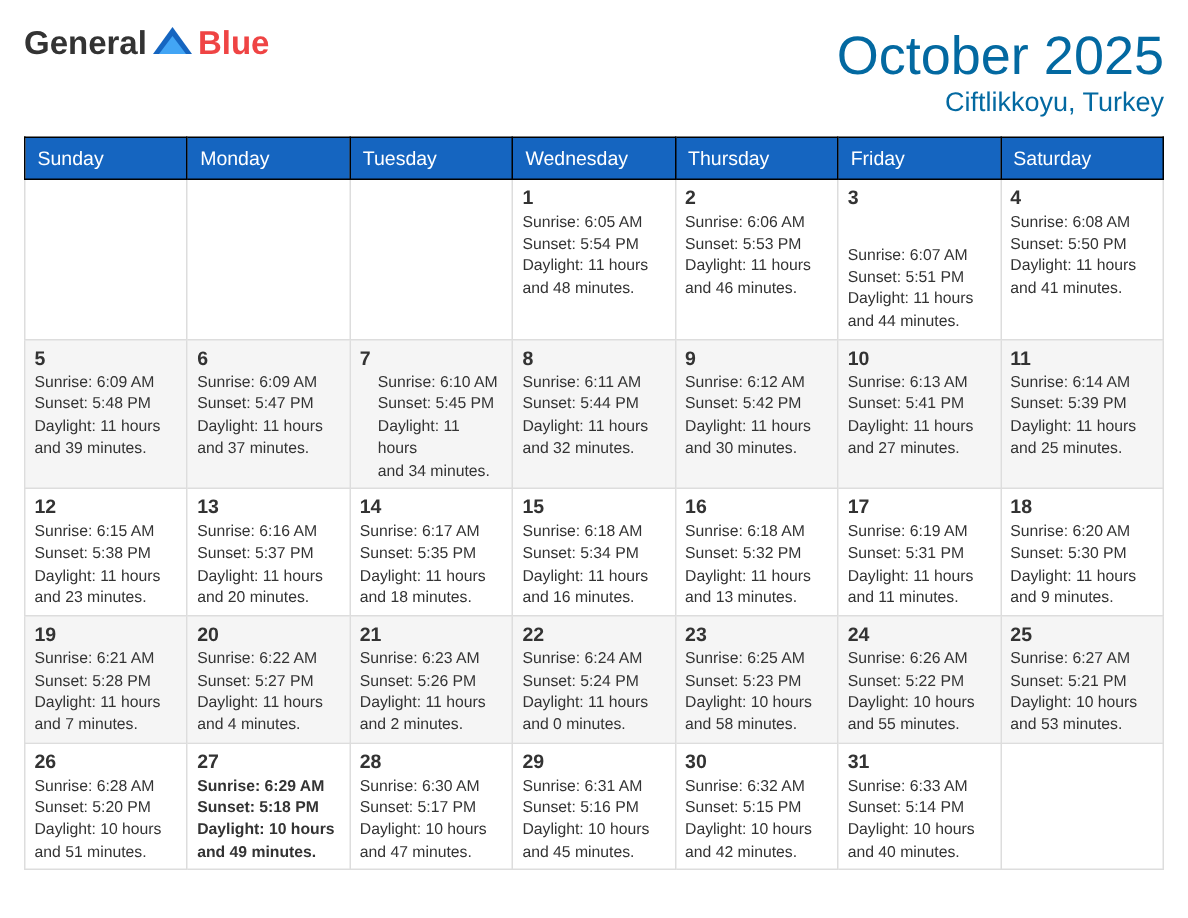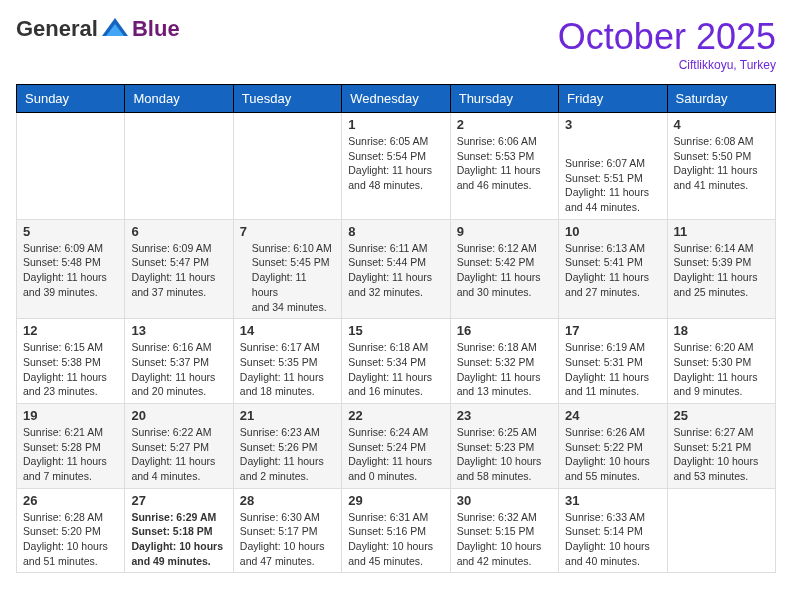--- a/index.html
+++ b/index.html
@@ -25,38 +25,38 @@
       display: flex;
       align-items: flex-start;
       font-size: 22px;
       font-weight: bold;
       color: #1a1a1a;
     }
     .logo-general {
       color: #333;
     }
     .logo-blue {
-      color: #701a75;
+      color: #ef4444;
     }
     .logo-icon {
       width: 30px;
       height: 30px;
       margin: 0 2px;
     }
     .title-section {
       text-align: right;
     }
     .month-title {
       font-size: 36px;
-      color: #6d28d9;
+      color: #0369a1;
       font-weight: normal;
     }
     .location {
-      font-size: 12px;
-      color: #6d28d9;
+      font-size: 18px;
+      color: #0369a1;
     }
     .calendar {
       width: 100%;
       border-collapse: collapse;
     }
     .calendar th {
       background-color: #1565C0;
       color: #fff;
       text-align: left;
       padding: 6px 8px;

